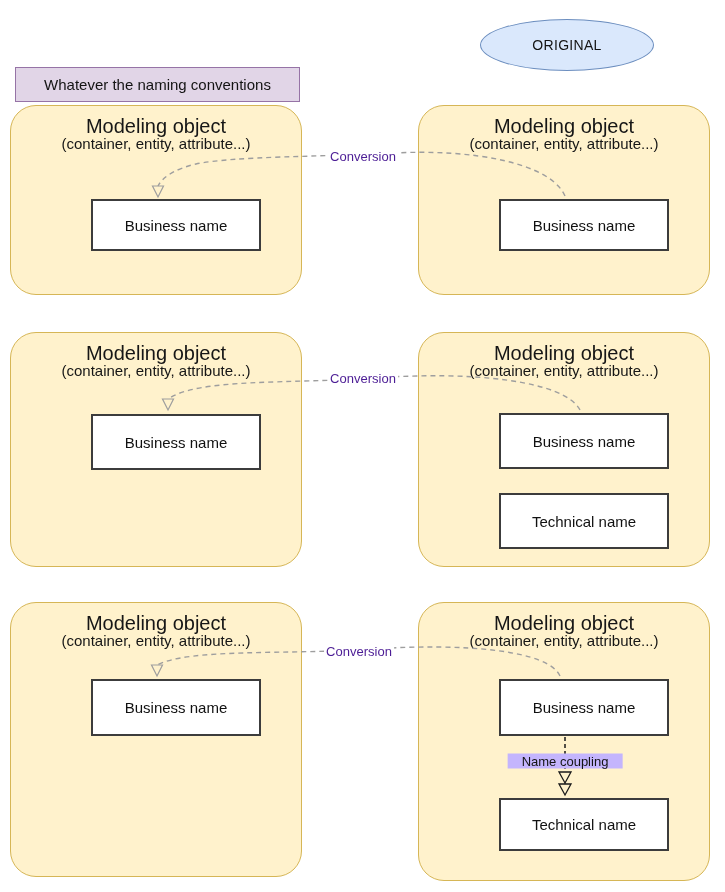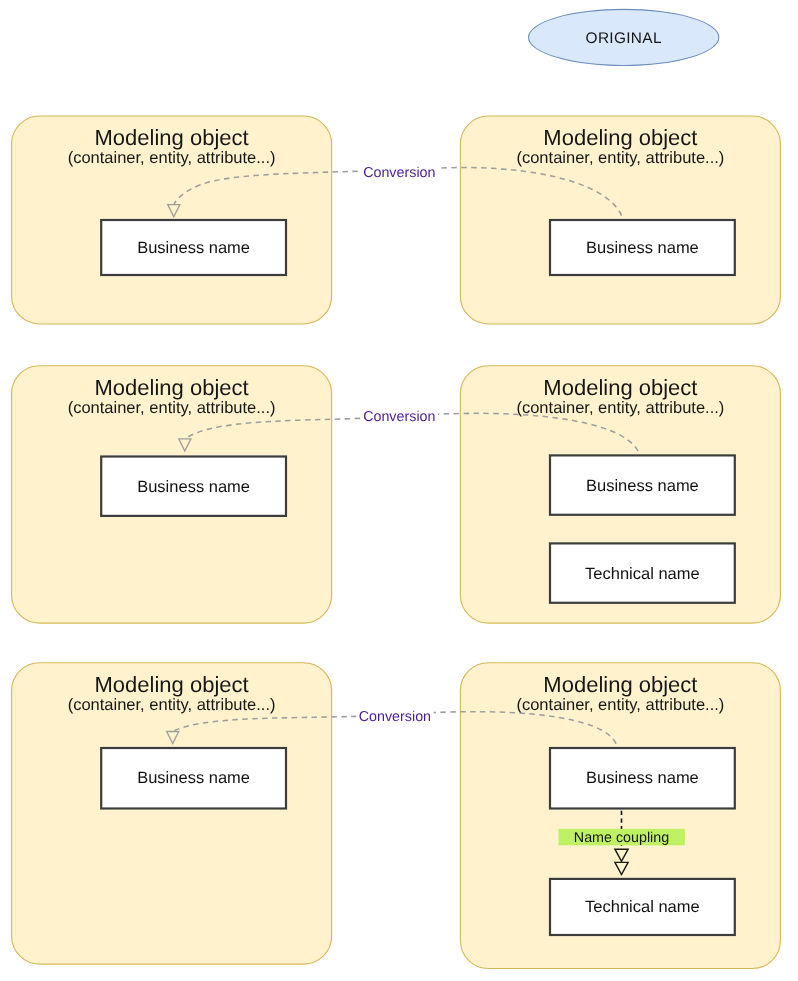--- a/index.html
+++ b/index.html
@@ -29,32 +29,35 @@
     display:flex;align-items:center;justify-content:center;
     font-size:15px;color:#111111;box-sizing:border-box;margin-left:18px;
   }
   .svg-overlay{position:absolute;left:0;top:0;pointer-events:none;}
   .conn-label{
     position:absolute;transform:translate(-50%,-50%);
     background:#ffffff;color:#4c1d95;font-size:13px;padding:0 2px;white-space:nowrap;
   }
   .coupling-label{
     position:absolute;transform:translate(-50%,-50%);
-    background:#bef264;color:#141414;font-size:13px;padding:0 14px;white-space:nowrap;
+    background:#c4b5fd;color:#141414;font-size:13px;padding:0 14px;white-space:nowrap;
   }
 </style>
 </head>
 <body>
 
 <div class="canvas">
 
-  <div class="ellipse" style="left:480px;top:8px;width:172px;height:50px;">
+  <div class="ellipse" style="left:480px;top:19px;width:172px;height:50px;">
     <span>ORIGINAL</span>
   </div>
 
+  <div class="note" style="left:15px;top:67px;width:283px;height:33px;">
+    <span>Whatever the naming conventions</span>
+  </div>
 
   <div class="container" style="left:10px;top:105px;width:292px;height:190px;">
     <div class="box-title">Modeling object</div>
     <div class="box-subtitle">(container, entity, attribute...)</div>
     <div class="name-box" style="left:62px;top:93px;width:170px;height:52px;">
       <span>Business name</span>
     </div>
   </div>
   <div class="container" style="left:418px;top:105px;width:292px;height:190px;">
     <div class="box-title">Modeling object</div>

